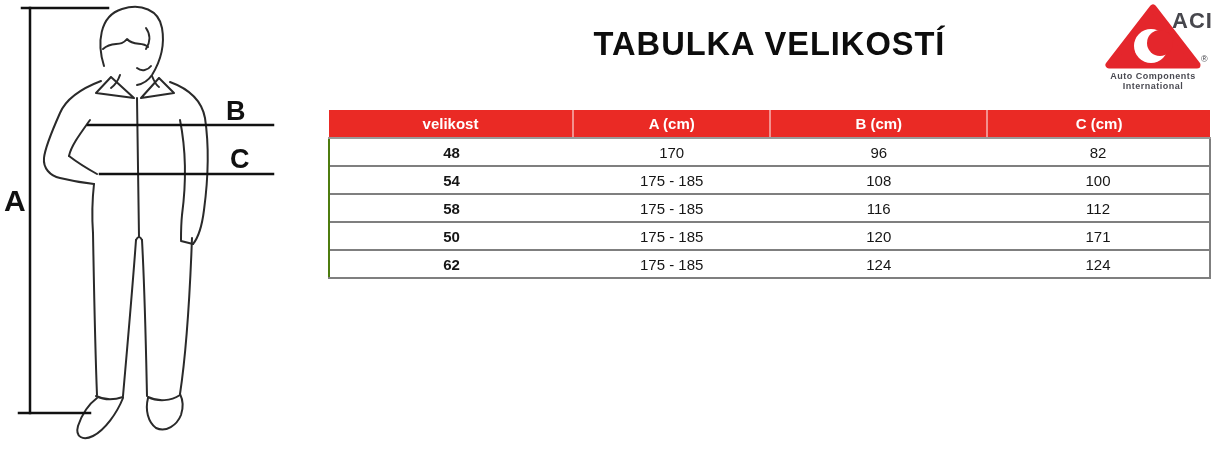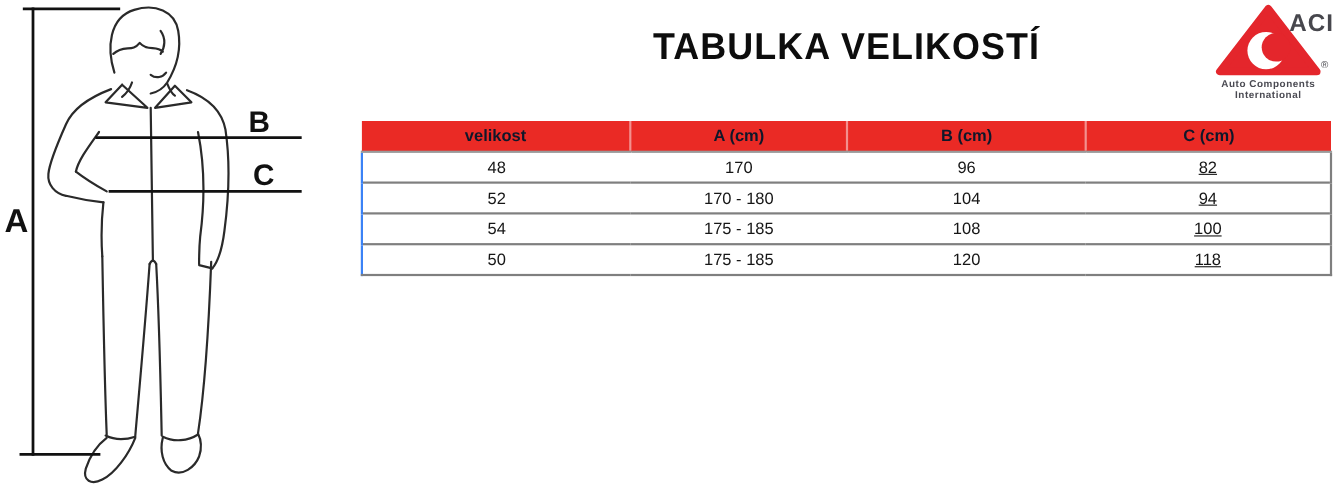--- a/index.html
+++ b/index.html
@@ -22,31 +22,31 @@
   .size-table{
     position:absolute;left:328px;top:110px;width:883px;
     border-collapse:collapse;table-layout:fixed;
     font-size:15px;color:#161616;
   }
   .size-table col.c1{width:27.7%;}
   .size-table col.c2{width:22.4%;}
   .size-table col.c3{width:24.6%;}
   .size-table col.c4{width:25.3%;}
   .size-table thead th{
-    background:#ea2a25;color:#0f172a;font-weight:bold;
+    background:#ea2a25;color:#ffffff;font-weight:bold;
     height:27px;padding:0;text-align:center;font-size:15px;
     border-bottom:2px solid #9a9a9a;
   }
   .size-table thead th + th{border-left:2px solid #f3908e;}
   .size-table tbody td{
     height:26px;padding:0;text-align:center;background:#ffffff;
   }
   .size-table tbody tr + tr td{border-top:2px solid #7f7f7f;}
-  .size-table tbody td:first-child{border-left:2px solid #3b82f6;font-weight:normal;}
-  .size-table tbody td:last-child{border-right:2px solid #7f7f7f;text-decoration:underline;}
+  .size-table tbody td:first-child{border-left:2px solid #4d7c0f;font-weight:bold;}
+  .size-table tbody td:last-child{border-right:2px solid #7f7f7f;}
   .size-table tbody tr:last-child td{border-bottom:2px solid #7f7f7f;}
 </style>
 </head>
 <body>
 
 <div class="figure-panel">
   <svg width="310" height="453" viewBox="0 0 310 453">
     <g fill="none" stroke="#2a2a2a" stroke-width="2" stroke-linecap="round" stroke-linejoin="round">
 
       <path d="M104,66 C97,44 99,16 122,9 C141,3 159,10 162,28 C165,45 160,62 152,75 C148,81 142,84 137,85"></path>
@@ -129,31 +129,37 @@
     </tr>
   </thead>
   <tbody>
     <tr>
       <td>48</td>
       <td>170</td>
       <td>96</td>
       <td>82</td>
     </tr>
     <tr>
-      <td>52</td>
-      <td>170 - 180</td>
-      <td>104</td>
-      <td>94</td>
-    </tr>
-    <tr>
       <td>54</td>
       <td>175 - 185</td>
       <td>108</td>
       <td>100</td>
     </tr>
     <tr>
+      <td>58</td>
+      <td>175 - 185</td>
+      <td>116</td>
+      <td>112</td>
+    </tr>
+    <tr>
       <td>50</td>
       <td>175 - 185</td>
       <td>120</td>
-      <td>118</td>
+      <td>171</td>
+    </tr>
+    <tr>
+      <td>62</td>
+      <td>175 - 185</td>
+      <td>124</td>
+      <td>124</td>
     </tr>
   </tbody>
 </table>
 
 </body></html>

